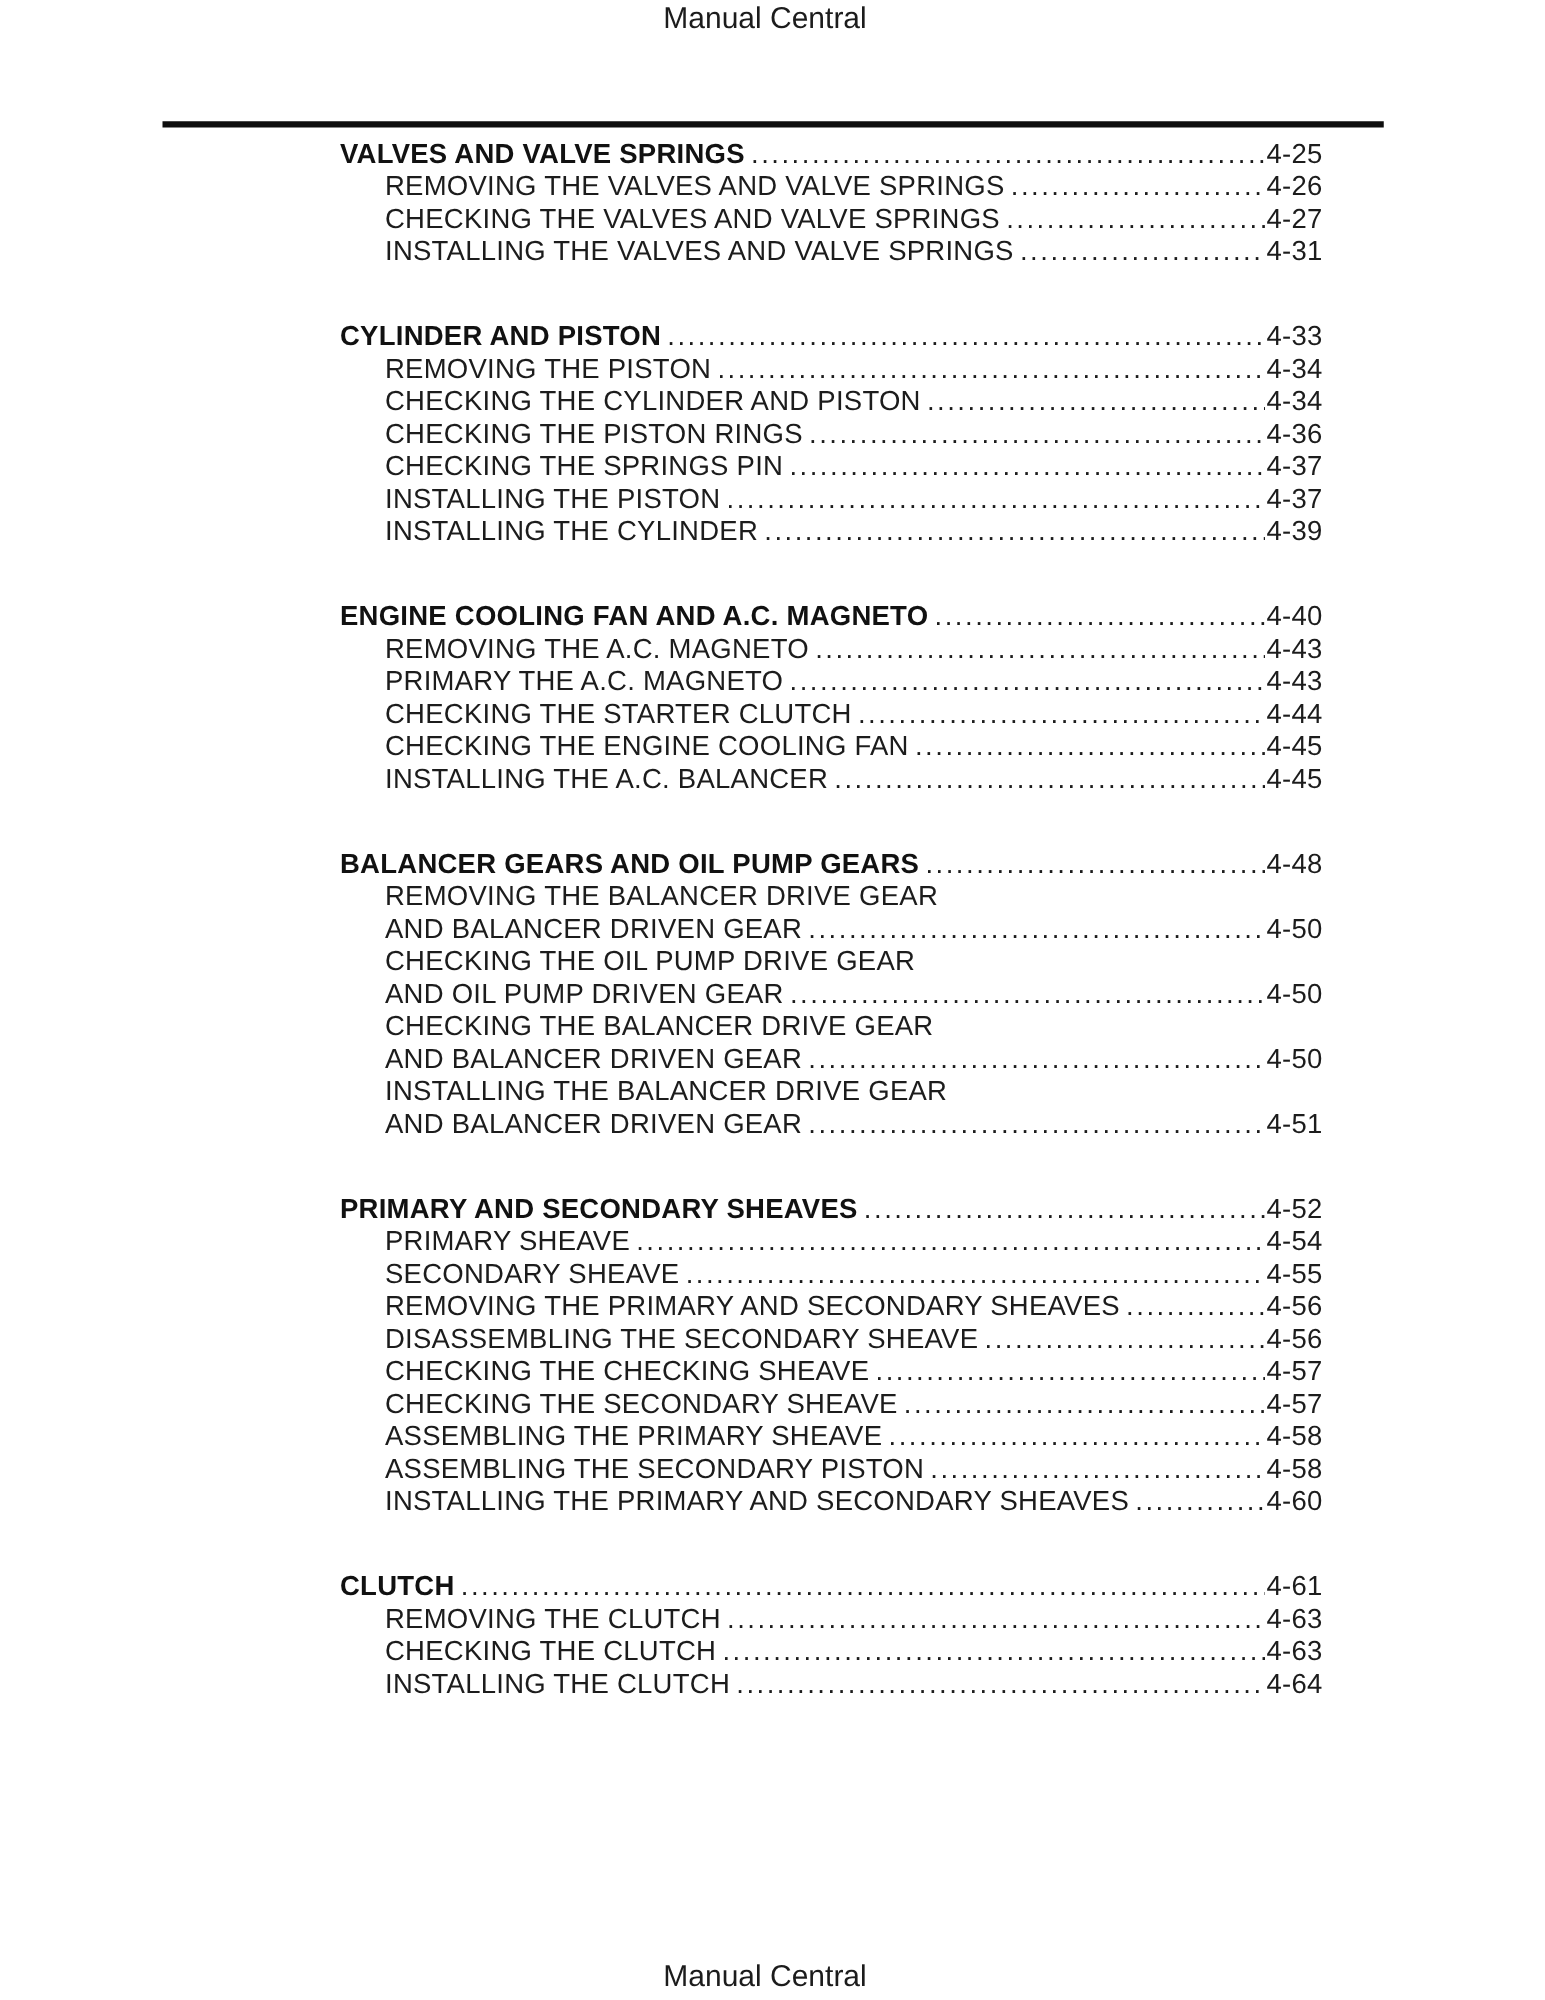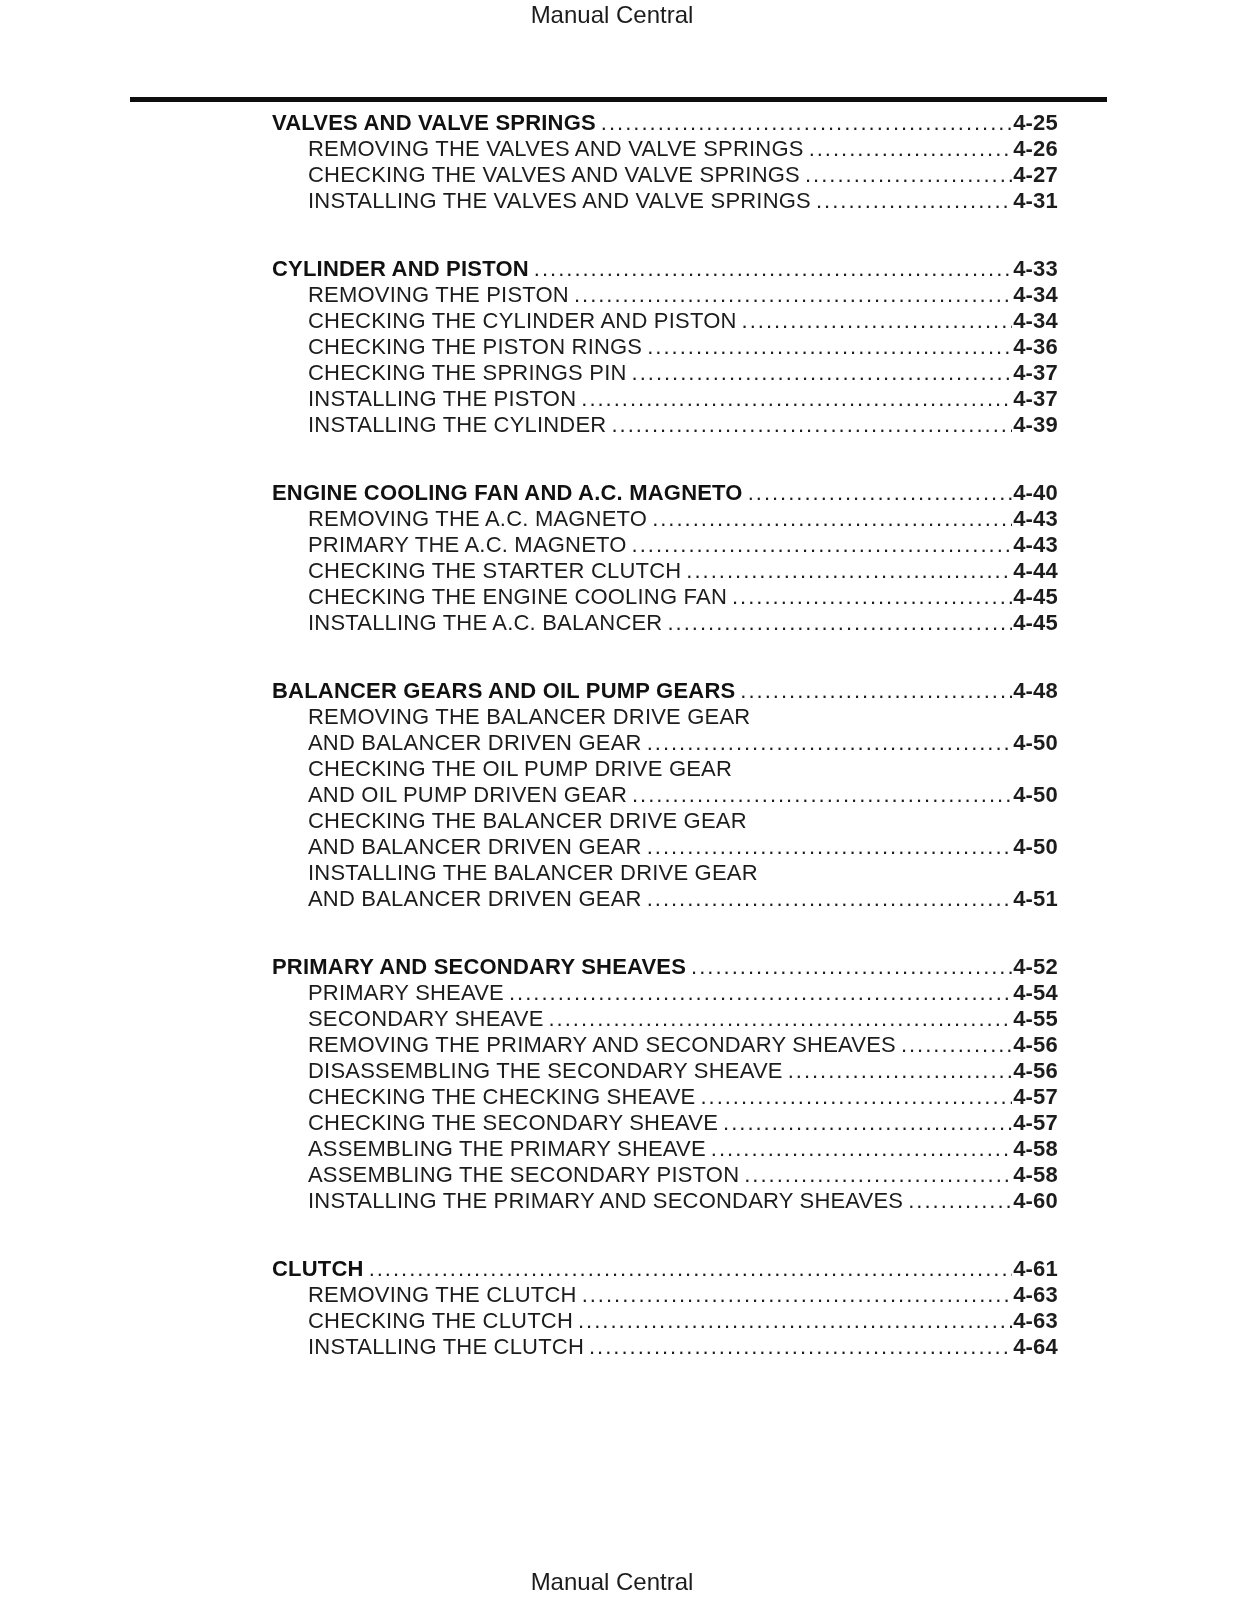--- a/index.html
+++ b/index.html
@@ -45,21 +45,21 @@
   .dots{
     flex:1;min-width:0;
     overflow:hidden;white-space:nowrap;
     margin-left:5px;margin-right:1px;
     letter-spacing:2px;
     font-weight:400;
   }
   .dots::after{
     content:"..................................................................................................................................................................................................................";
   }
-  .pageno{white-space:nowrap;font-weight:700;}
+  .pageno{white-space:nowrap;font-weight:400;}
 </style>
 </head>
 <body>
 
 <div class="running-head top">Manual Central</div>
 
 <div class="rule"></div>
 
 <div class="toc" id="toc">
   <div class="section">

